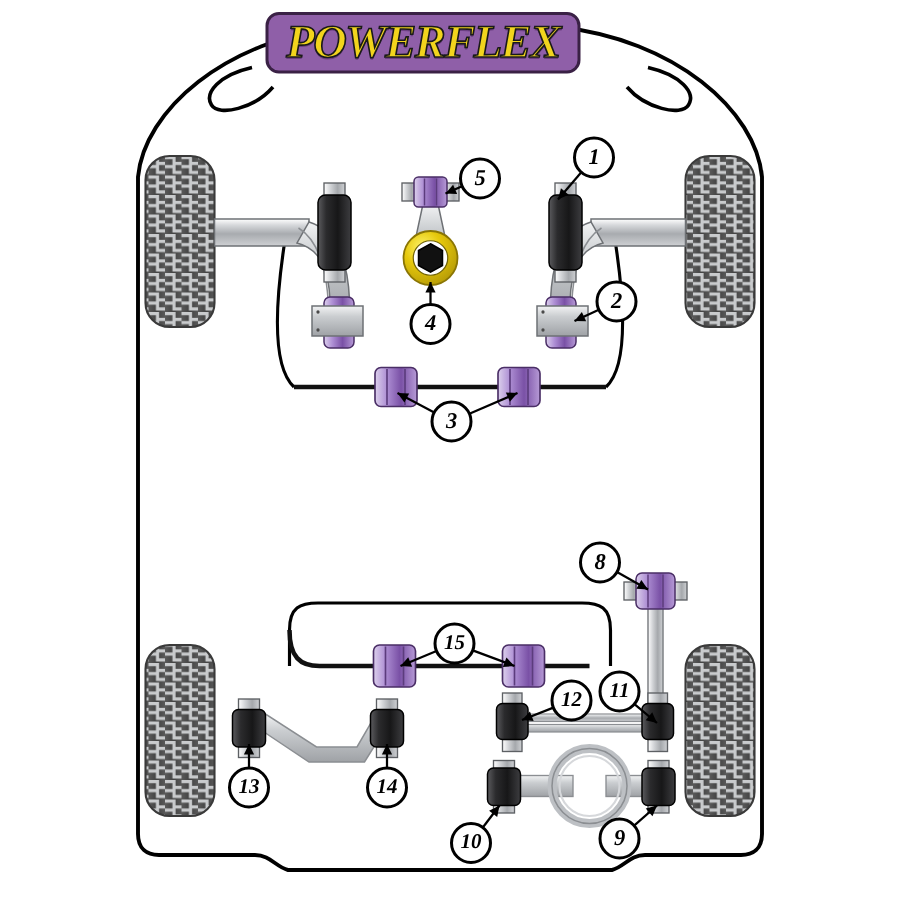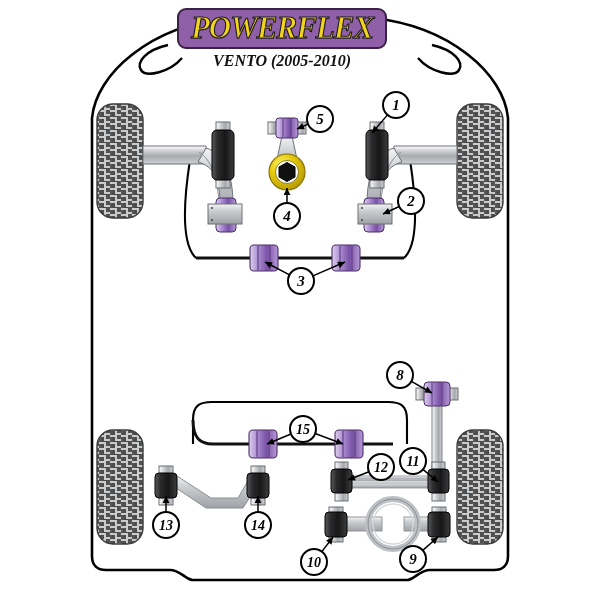--- a/index.html
+++ b/index.html
@@ -375,16 +375,15 @@
           <circle cx="303" cy="429" r="13" fill="#ffffff" stroke="#000000" stroke-width="2"></circle>
           <text x="303" y="429" text-anchor="middle" dominant-baseline="central" font-family="&quot;Liberation Serif&quot;, serif" font-size="14" font-weight="bold" font-style="italic" fill="#000">15</text>
         </g>
       </g>
   </svg>
 
   <div class="logo-wrap">
     <div class="logo-box">
       <div class="logo-text">POWERFLEX</div>
     </div>
-    <div class="subtitle">VENTO (2005-2010)</div>
   </div>
 
 </div>
 
 </body></html>

